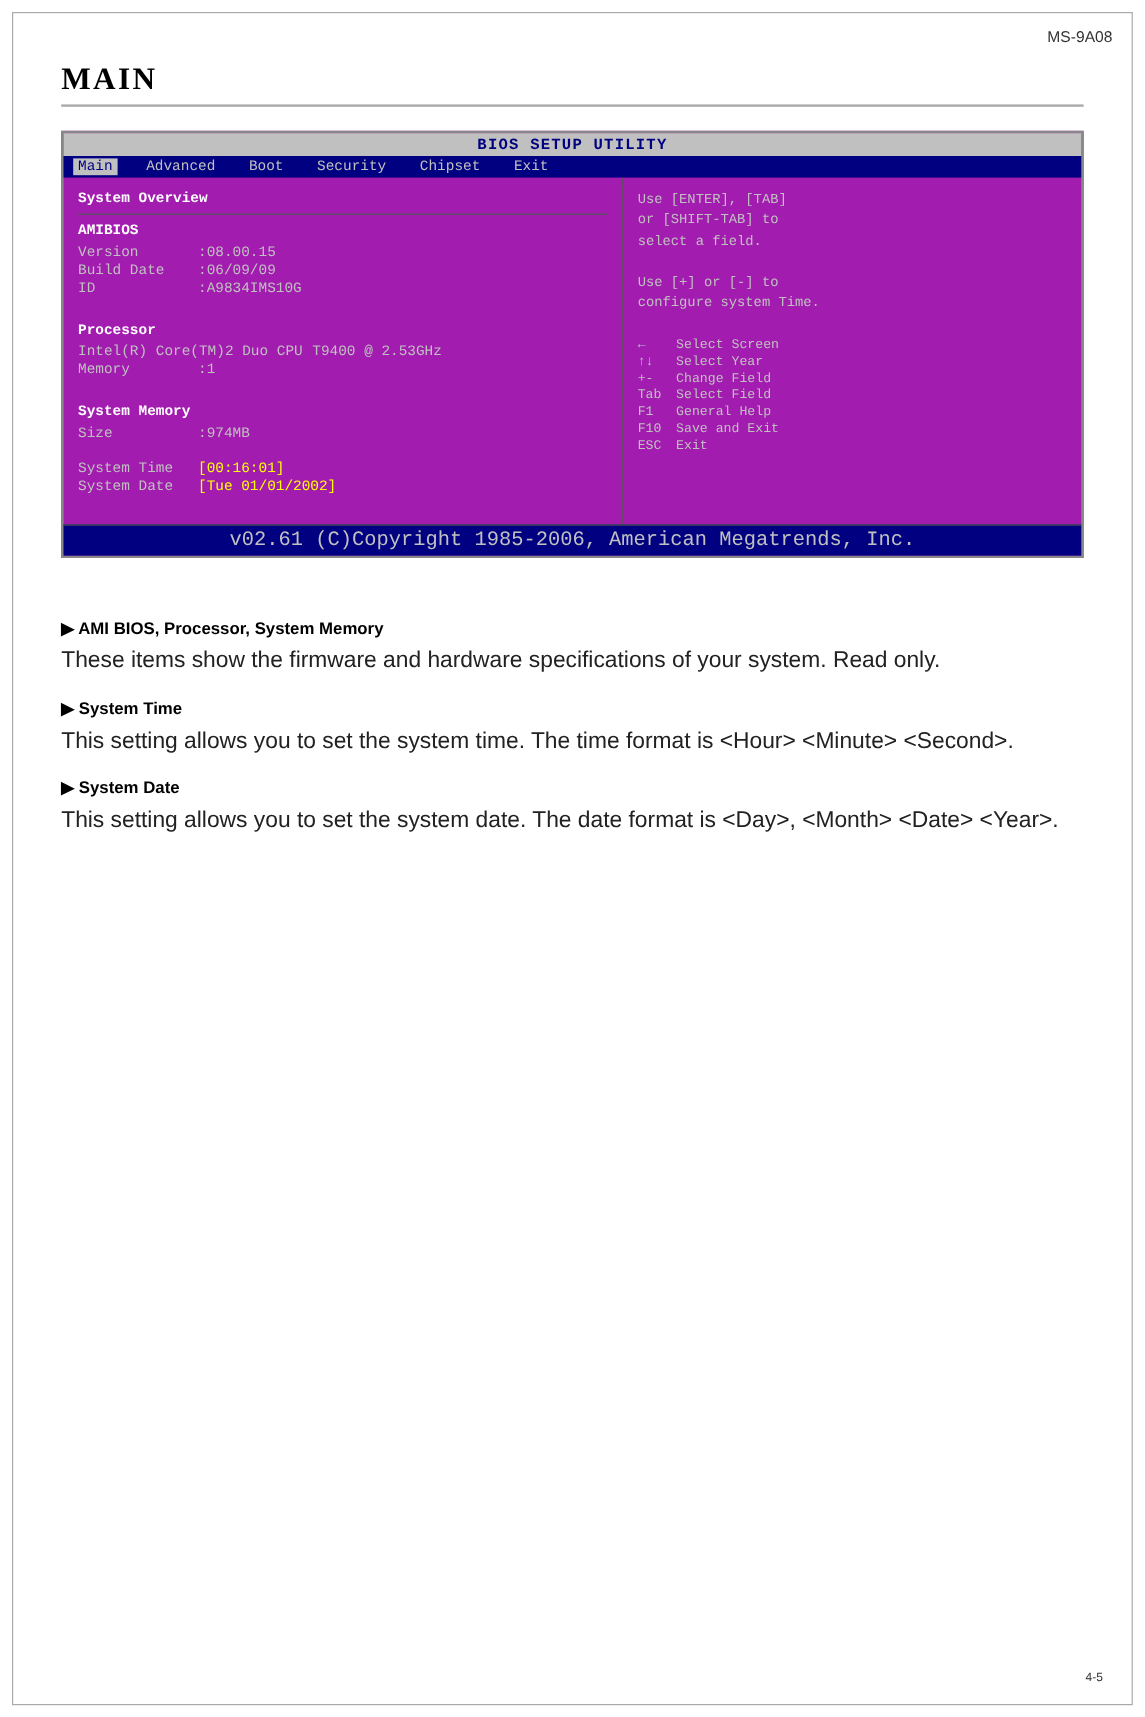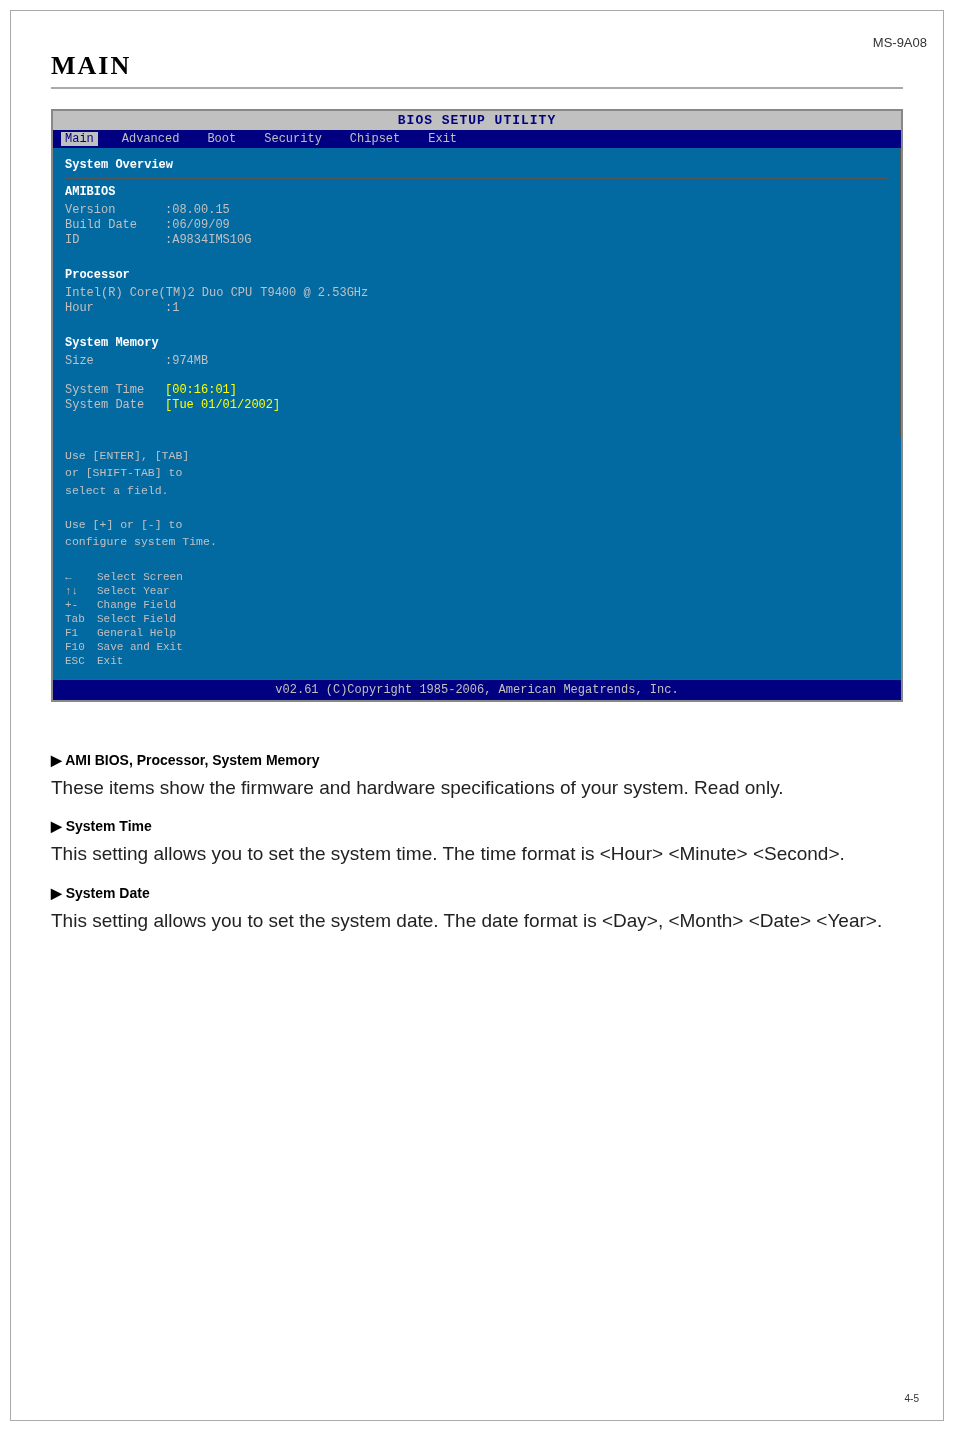--- a/index.html
+++ b/index.html
@@ -13,21 +13,21 @@
 
     .page-border {
       border: 1px solid #aaa;
       margin: 10px;
       min-height: 1411px;
       position: relative;
     }
 
     .top-right-label {
       position: absolute;
-      top: 24px;
+      top: 12px;
       right: 16px;
       font-size: 13px;
       color: #333;
     }
 
     .page-title-area {
       padding: 40px 40px 0 40px;
     }
 
     .page-title {
@@ -39,21 +39,21 @@
       color: #000;
       border-bottom: 2px solid #aaa;
       padding-bottom: 6px;
       margin-bottom: 20px;
     }
 
     
     .bios-container {
       margin: 20px 40px 30px 40px;
       border: 2px solid #888;
-      background: #0369a1;
+      background: #a21caf;
       color: #c0c0c0;
       font-family: 'Courier New', monospace;
       font-size: 12px;
     }
 
     .bios-title-bar {
       background: #c0c0c0;
       color: #000080;
       text-align: center;
       padding: 2px 0;
@@ -76,21 +76,20 @@
     }
 
     .bios-menu-bar .menu-item.active {
       background: #c0c0c0;
       color: #000080;
     }
 
     .bios-content {
       display: flex;
       padding: 0;
-      flex-direction: column;
     }
 
     .bios-left {
       flex: 0 0 55%;
       padding: 10px 12px;
       border-right: 1px solid #555;
     }
 
     .bios-right {
       flex: 0 0 45%;
@@ -158,21 +157,21 @@
 
     .bios-editable {
       color: #ffff00;
     }
 
     .bios-footer {
       background: #000080;
       color: #c0c0c0;
       text-align: center;
       padding: 3px;
-      font-size: 12px;
+      font-size: 17px;
       border-top: 1px solid #555;
     }
 
     
     .doc-section {
       padding: 20px 40px;
     }
 
     .doc-heading {
       font-size: 14px;
@@ -247,21 +246,21 @@
           <span class="bios-value">:A9834IMS10G</span>
         </div>
 
         <br>
         <div class="bios-section-title">Processor</div>
         <div class="bios-row">
           <span class="bios-value">Intel(R) Core(TM)2 Duo CPU</span>
           <span style="margin-left:8px;" class="bios-value">T9400  @ 2.53GHz</span>
         </div>
         <div class="bios-row">
-          <span class="bios-label">Hour</span>
+          <span class="bios-label">Memory</span>
           <span class="bios-value">:1</span>
         </div>
 
         <br>
         <div class="bios-section-title">System Memory</div>
         <div class="bios-row">
           <span class="bios-label">Size</span>
           <span class="bios-value">:974MB</span>
         </div>
 

